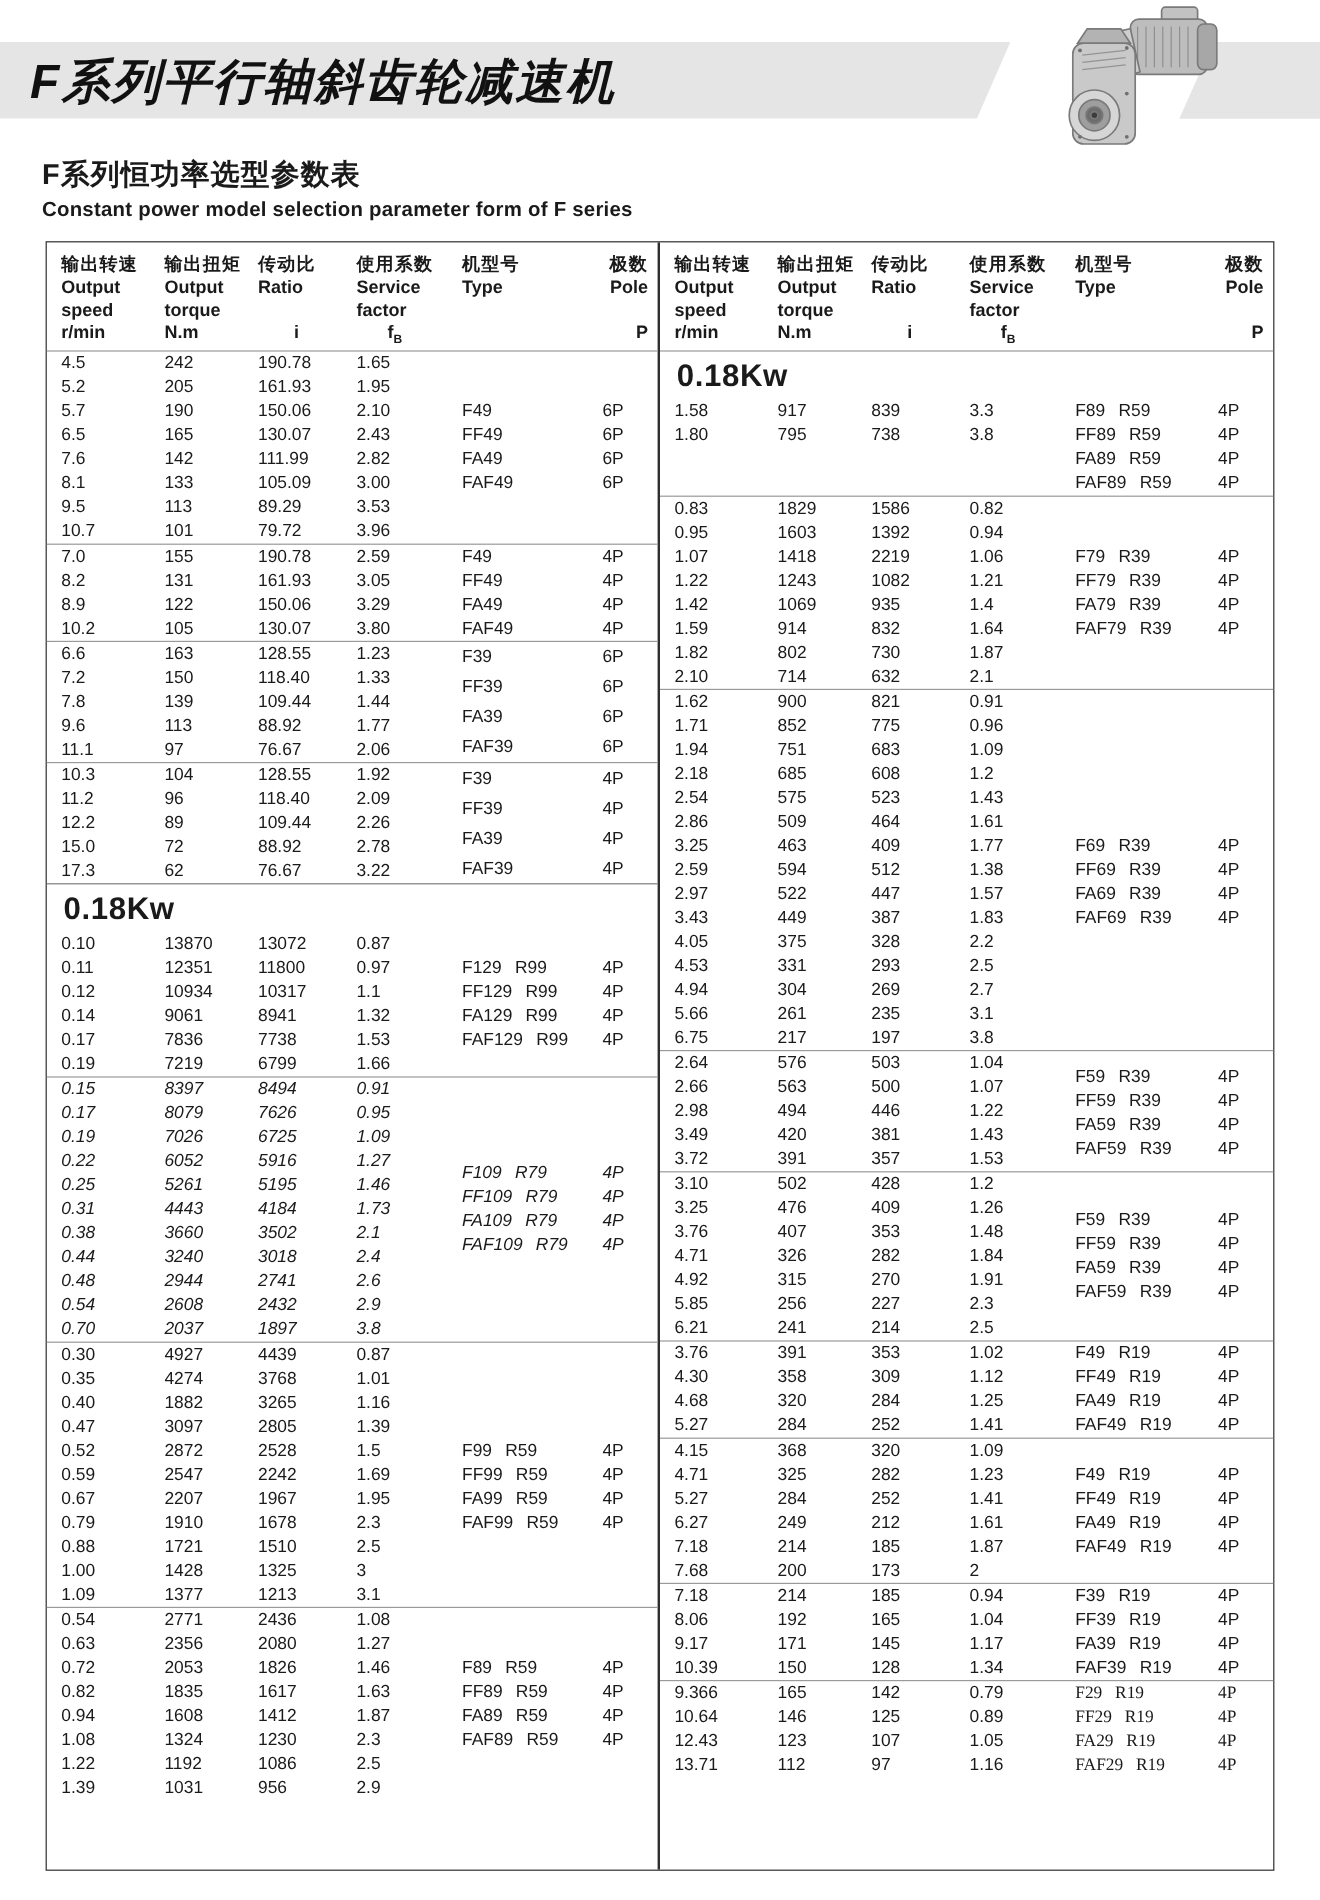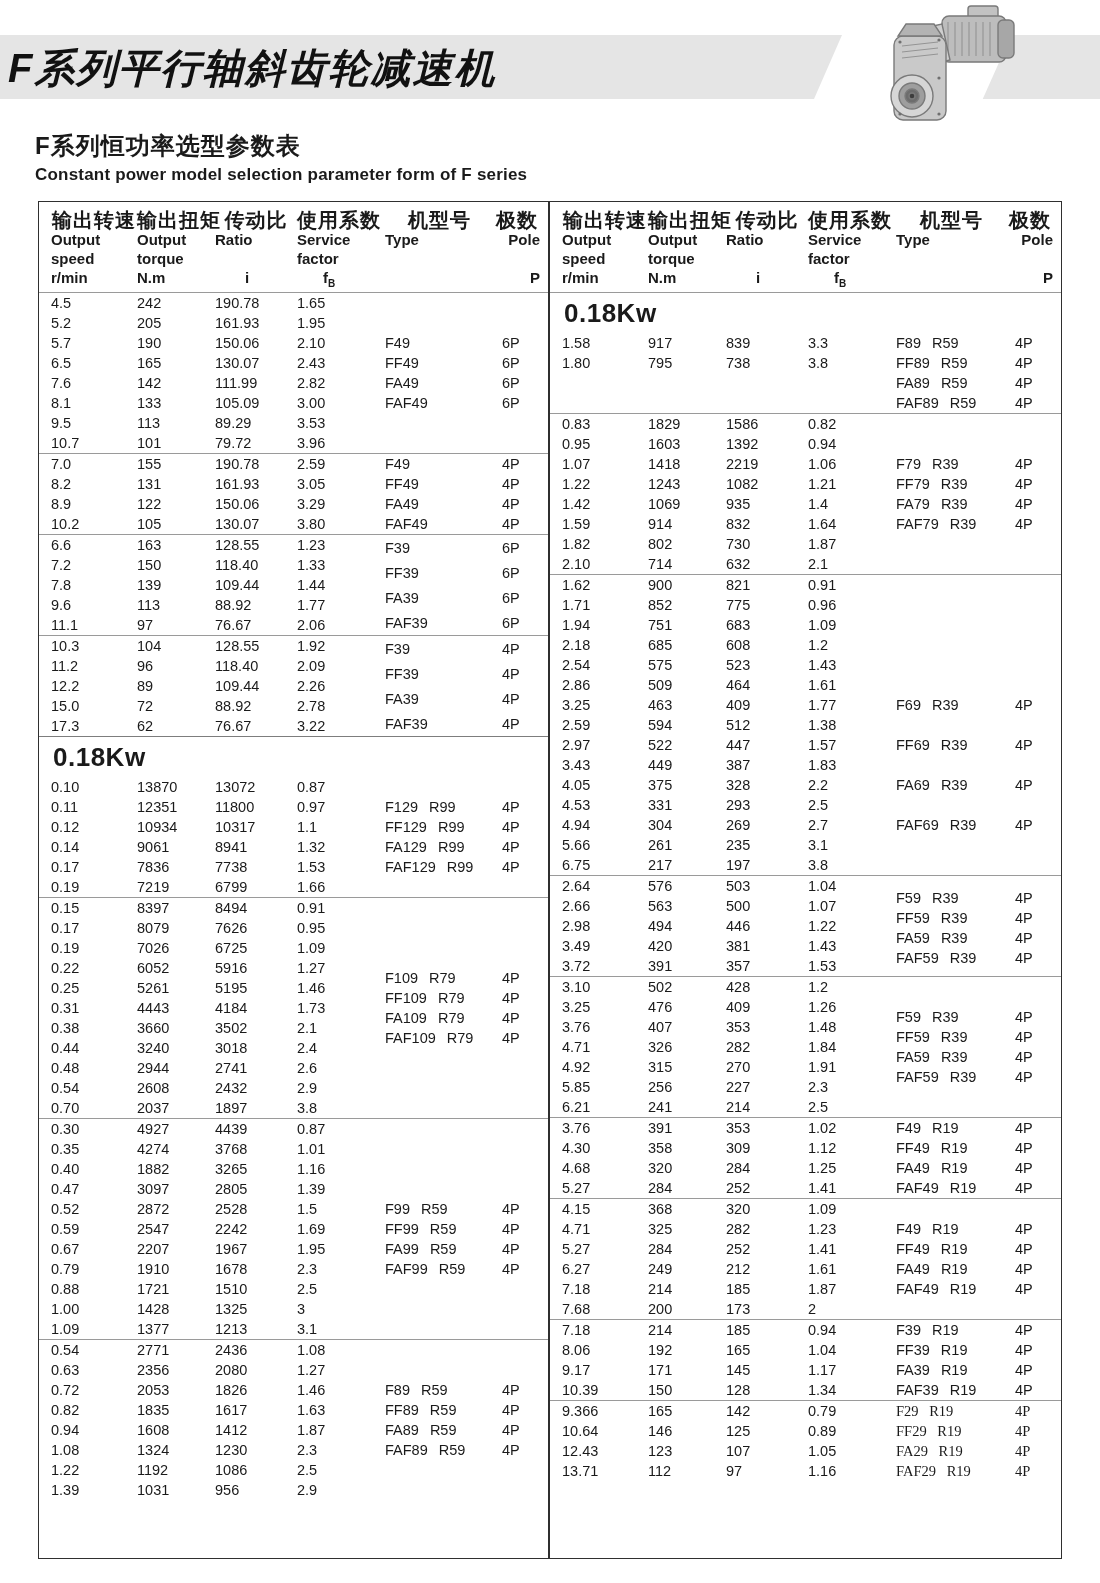--- a/index.html
+++ b/index.html
@@ -9,21 +9,21 @@
     --ink:#1a1a1a;
   }
   *{margin:0;padding:0;box-sizing:border-box;}
   html,body{background:#fff;}
   body{font-family:"Liberation Sans","DejaVu Sans",sans-serif;color:var(--ink);}
   .page{position:relative;width:1100px;height:1583px;background:#fff;overflow:hidden;}
 
   
   .banner{position:relative;height:130px;}
   .banner-band{position:absolute;left:0;top:35px;width:842px;height:64px;background:var(--banner);
-    clip-path:polygon(0 0,100% 0,calc(100% - 28px) 100%,0 100%);}
+    clip-path:polygon(0 0,100% 0,calc(100% - 28px) 100%,0 100%);padding-left:17px;}
   .banner-title{font-size:40px;font-weight:bold;font-style:italic;letter-spacing:2px;
     padding:6px 0 0 8px;color:#111;white-space:nowrap;}
   .banner-deco{position:absolute;top:35px;right:-22px;width:125px;height:64px;background:var(--banner);
     transform:skewX(-24deg);}
   .gear-img{position:absolute;top:2px;left:846px;width:172px;height:126px;}
 
   
   .heading{margin:0 0 0 35px;}
   .heading-zh{font-size:24px;font-weight:bold;letter-spacing:1px;line-height:32px;}
   .heading-en{font-size:17px;font-weight:bold;line-height:26px;letter-spacing:.2px;}
@@ -32,21 +32,21 @@
   .ptable{display:flex;width:1024px;margin:13px 0 0 38px;border:1.5px solid var(--border);
     min-height:1358px;background:#fff;}
   .half{width:511px;position:relative;}
   .half.left{border-right:2px solid var(--border);}
   .half.right{flex:1;}
 
   .thead{display:grid;grid-template-columns:86px 78px 82px 78px 1fr 48px;
     padding:9px 6px 5px 12px;border-bottom:1px solid var(--sep);}
   .th{font-weight:bold;}
   .th > div{height:19px;line-height:19px;font-size:15px;white-space:nowrap;}
-  .th .zh{font-size:20px;letter-spacing:1px;text-align:center;}
+  .th .zh{font-size:15px;letter-spacing:1px;}
   .th-type{padding-left:10px;}
   .th-pole{text-align:right;padding-right:2px;}
   .unit-i{padding-left:30px;}
   .unit-f{padding-left:26px;}
   sub{font-size:10px;}
 
   .power-row{height:40px;line-height:40px;font-size:26px;font-weight:bold;
     padding-left:14px;letter-spacing:.5px;}
   .sep{border-top:1px solid var(--sep);height:0;}
   .section-sep{border-top:1px solid #7d7d7d;}
@@ -376,21 +376,21 @@
                 <span class="t-label">FA129 R99</span>
                 <span class="t-pole">4P</span>
               </div>
               <div class="type-row">
                 <span class="t-label">FAF129 R99</span>
                 <span class="t-pole">4P</span>
               </div>
             </div>
           </div>
           <div class="sep"></div>
-          <div class="block" style="height: 220px;">
+          <div class="block" style="height: 220px; font-style: italic;">
             <div class="datagrid">
               <div class="cell">0.15</div>
               <div class="cell">8397</div>
               <div class="cell">8494</div>
               <div class="cell">0.91</div>
               <div class="cell">0.17</div>
               <div class="cell">8079</div>
               <div class="cell">7626</div>
               <div class="cell">0.95</div>
               <div class="cell">0.19</div>
@@ -765,21 +765,21 @@
               <div class="cell">2.7</div>
               <div class="cell">5.66</div>
               <div class="cell">261</div>
               <div class="cell">235</div>
               <div class="cell">3.1</div>
               <div class="cell">6.75</div>
               <div class="cell">217</div>
               <div class="cell">197</div>
               <div class="cell">3.8</div>
             </div>
-            <div class="types" style="top: 120px; height: 80px; gap: 20px;">
+            <div class="types" style="top: 120px; height: 80px;">
               <div class="type-row">
                 <span class="t-label">F69 R39</span>
                 <span class="t-pole">4P</span>
               </div>
               <div class="type-row">
                 <span class="t-label">FF69 R39</span>
                 <span class="t-pole">4P</span>
               </div>
               <div class="type-row">
                 <span class="t-label">FA69 R39</span>

